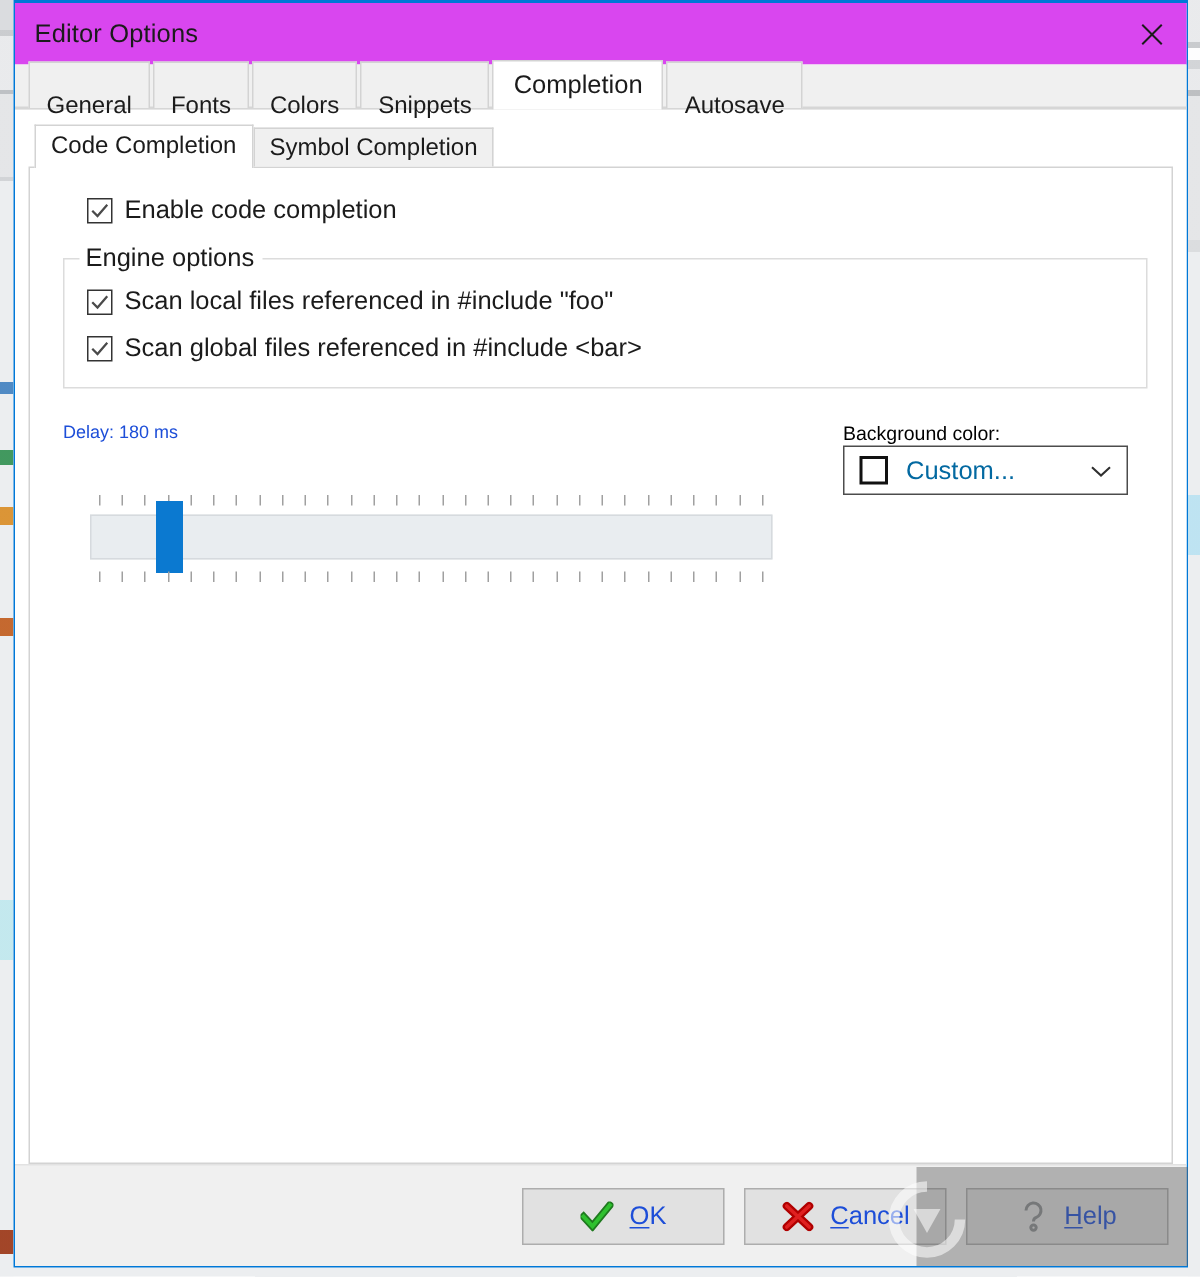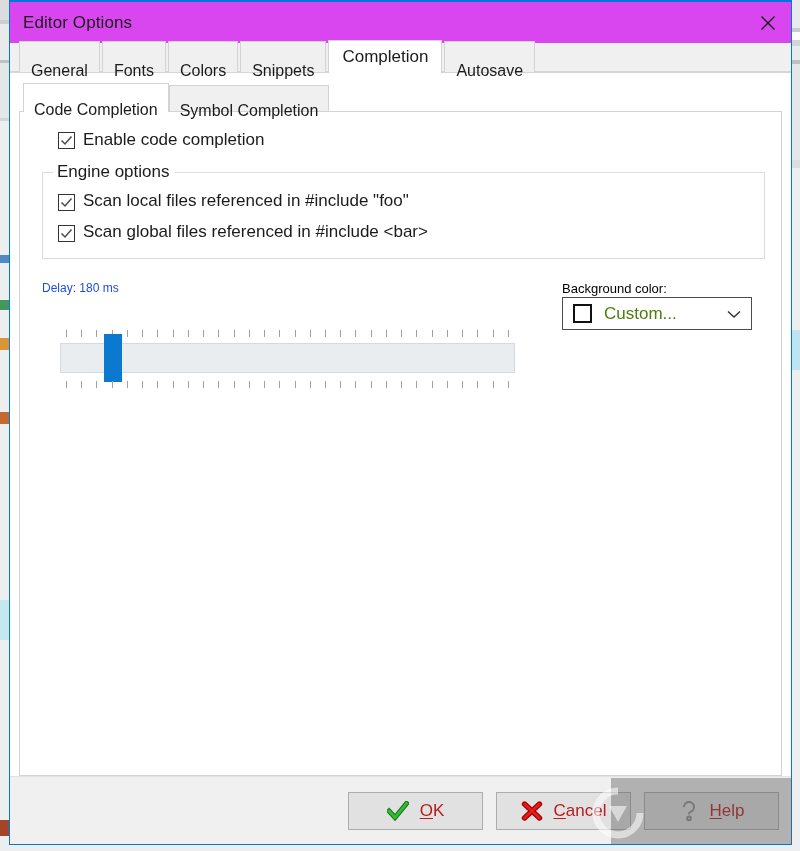--- a/index.html
+++ b/index.html
@@ -166,21 +166,21 @@
     align-items: flex-end;
     position: relative;
     padding-left: 4px;
     box-sizing: border-box;
   }
   .itab {
     position: relative;
     z-index: 2;
     height: 26px;
     line-height: 26px;
-    padding: 12px 10px;
+    padding: 0 10px;
     font-size: 16px;
     color: #1b1b1b;
     background: #f0f0f0;
     border: 1px solid #d3d3d3;
     border-bottom: none;
     box-sizing: border-box;
     white-space: nowrap;
     cursor: default;
     user-select: none;
   }
@@ -237,21 +237,21 @@
     position: absolute;
     top: -11px;
     left: 10px;
     background: #ffffff;
     padding: 0 6px 0 4px;
     font-size: 17px;
     color: #1b1b1b;
     white-space: nowrap;
     user-select: none;
   }
-  #engine-group .cbrow { margin-left: 15px; align-items: flex-end; }
+  #engine-group .cbrow { margin-left: 15px; }
   #engine-group .cbrow + .cbrow { margin-top: 11px; }
 
   
   #lower-row {
     display: flex;
     margin-top: 22px;
     margin-left: 6px;
   }
   #delay-col { width: 520px; flex: 0 0 520px; }
   #delay-label {
@@ -323,21 +323,21 @@
     width: 19px;
     height: 19px;
     flex: 0 0 19px;
     border: 2px solid #111111;
     background: #ffffff;
     box-sizing: border-box;
     margin-right: 12px;
   }
   #bgcolor-value {
     font-size: 17px;
-    color: #4d7c0f;
+    color: #0369a1;
     flex: 1 1 auto;
     white-space: nowrap;
   }
   #bgcolor-arrow { flex: 0 0 auto; display: flex; align-items: center; }
 
   
   #footer {
     flex: 0 0 68px;
     height: 68px;
     background: #f0f0f0;
@@ -354,21 +354,21 @@
     height: 38px;
     margin-left: 13px;
     background: #e1e1e1;
     border: 1px solid #adadad;
     box-sizing: border-box;
     display: flex;
     align-items: center;
     justify-content: center;
     gap: 11px;
     font-size: 17px;
-    color: #b91c1c;
+    color: #1d4ed8;
     cursor: default;
     user-select: none;
   }
   .dlgbtn .btn-ico { display: flex; align-items: center; }
   .dlgbtn .btn-txt u { text-underline-offset: 2px; }
 
   
   #watermark {
     position: absolute;
     right: -1px;

